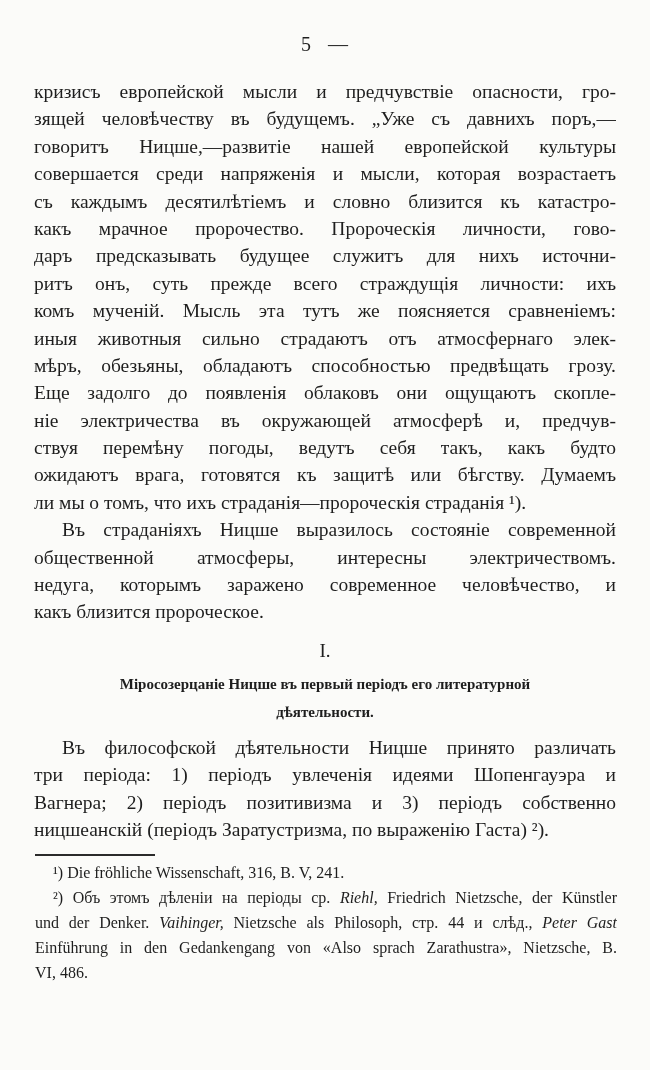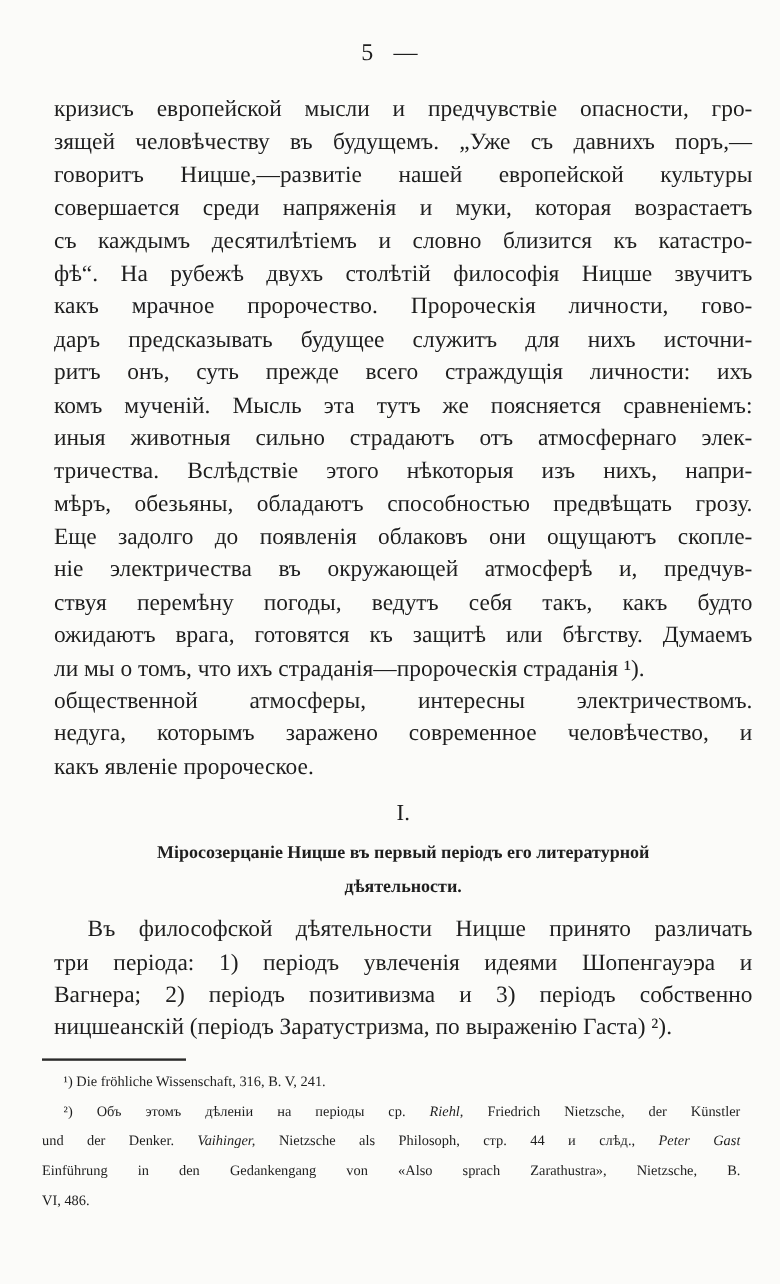--- a/index.html
+++ b/index.html
@@ -20,21 +20,21 @@
     text-align: center;
     font-size: 20px;
     line-height: 22px;
     letter-spacing: 1px;
   }
   .running-head .dash { margin-left: 16px; }
 
   
   .text-col {
     width: 582px;
-    margin: 23px 0 0 45px;
+    margin: 23px 0 0 34px;
     font-size: 19.5px;
   }
 
   .ln {
     height: 27.4px;
     line-height: 27.4px;
     text-align: justify;
     text-align-last: justify;
     overflow: hidden;
   }
@@ -61,21 +61,21 @@
   
   .fn-rule {
     width: 120px;
     border: 0;
     border-top: 2px solid #2b2b2b;
     margin: 11px 0 0 35px;
   }
   .footnotes {
     width: 582px;
     margin: 5px 0 0 35px;
-    font-size: 12px;
+    font-size: 16px;
   }
   .fn-ln {
     height: 24.8px;
     line-height: 24.8px;
     text-align: justify;
     text-align-last: justify;
     overflow: hidden;
   }
   .fn-ln.last { text-align: left; text-align-last: left; }
   .fn-indent { text-indent: 18px; }
@@ -89,41 +89,40 @@
   <div class="running-head">
     <span>5</span><span class="dash">—</span>
   </div>
 
   <div class="text-col">
 
     <div>
       <div class="ln">кризисъ европейской мысли и предчувствіе опасности, гро-</div>
       <div class="ln">зящей человѣчеству въ будущемъ. „Уже съ давнихъ поръ,—</div>
       <div class="ln">говоритъ Ницше,—развитіе нашей европейской культуры</div>
-      <div class="ln">совершается среди напряженія и муки, которая возрастаетъ</div>
+      <div class="ln">совершается среди напряженія и мысли, которая возрастаетъ</div>
       <div class="ln">съ каждымъ десятилѣтіемъ и словно близится къ катастро-</div>
-      <div class="ln">фѣ“. На рубежѣ двухъ столѣтій философія Ницше звучитъ</div>
       <div class="ln">какъ мрачное пророчество. Пророческія личности, гово-</div>
       <div class="ln">даръ предсказывать будущее служитъ для нихъ источни-</div>
       <div class="ln">ритъ онъ, суть прежде всего страждущія личности: ихъ</div>
       <div class="ln">комъ мученій. Мысль эта тутъ же поясняется сравненіемъ:</div>
       <div class="ln">иныя животныя сильно страдаютъ отъ атмосфернаго элек-</div>
-      <div class="ln">тричества. Вслѣдствіе этого нѣкоторыя изъ нихъ, напри-</div>
       <div class="ln">мѣръ, обезьяны, обладаютъ способностью предвѣщать грозу.</div>
       <div class="ln">Еще задолго до появленія облаковъ они ощущаютъ скопле-</div>
       <div class="ln">ніе электричества въ окружающей атмосферѣ и, предчув-</div>
       <div class="ln">ствуя перемѣну погоды, ведутъ себя такъ, какъ будто</div>
       <div class="ln">ожидаютъ врага, готовятся къ защитѣ или бѣгству. Думаемъ</div>
       <div class="ln last">ли мы о томъ, что ихъ страданія—пророческія страданія ¹).</div>
     </div>
 
     <div>
+      <div class="ln indent">Въ страданіяхъ Ницше выразилось состояніе современной</div>
       <div class="ln">общественной атмосферы, интересны электричествомъ.</div>
       <div class="ln">недуга, которымъ заражено современное человѣчество, и</div>
-      <div class="ln last">какъ явленіе пророческое.</div>
+      <div class="ln last">какъ близится пророческое.</div>
     </div>
 
     <div class="section-num">I.</div>
     <div class="chapter-heading">
       <div class="h-ln">Міросозерцаніе Ницше въ первый періодъ его литературной</div>
       <div class="h-ln">дѣятельности.</div>
     </div>
 
     <div class="p3">
       <div class="ln indent">Въ философской дѣятельности Ницше принято различать</div>

